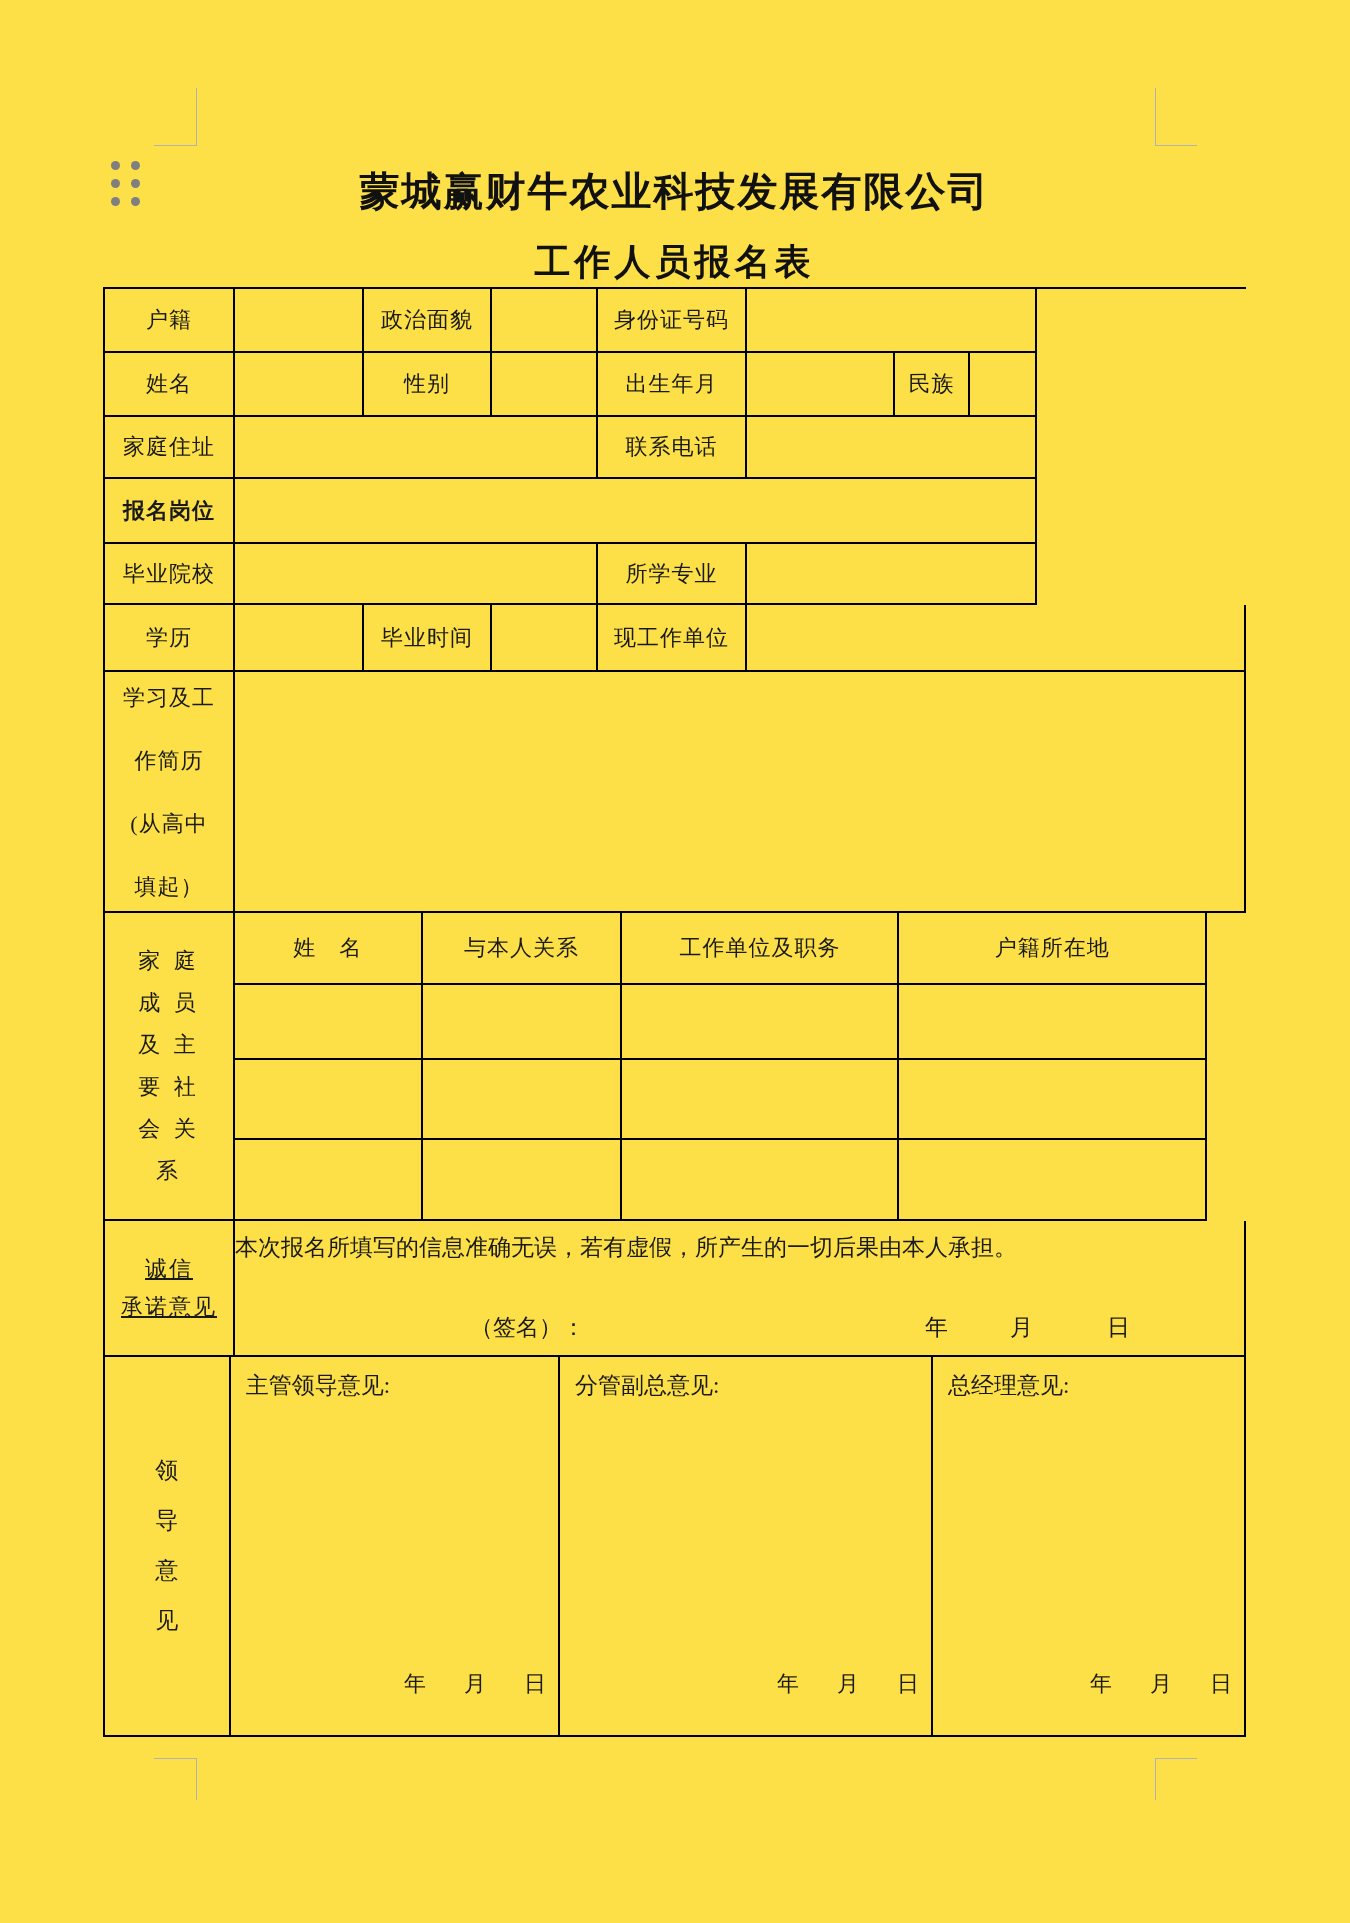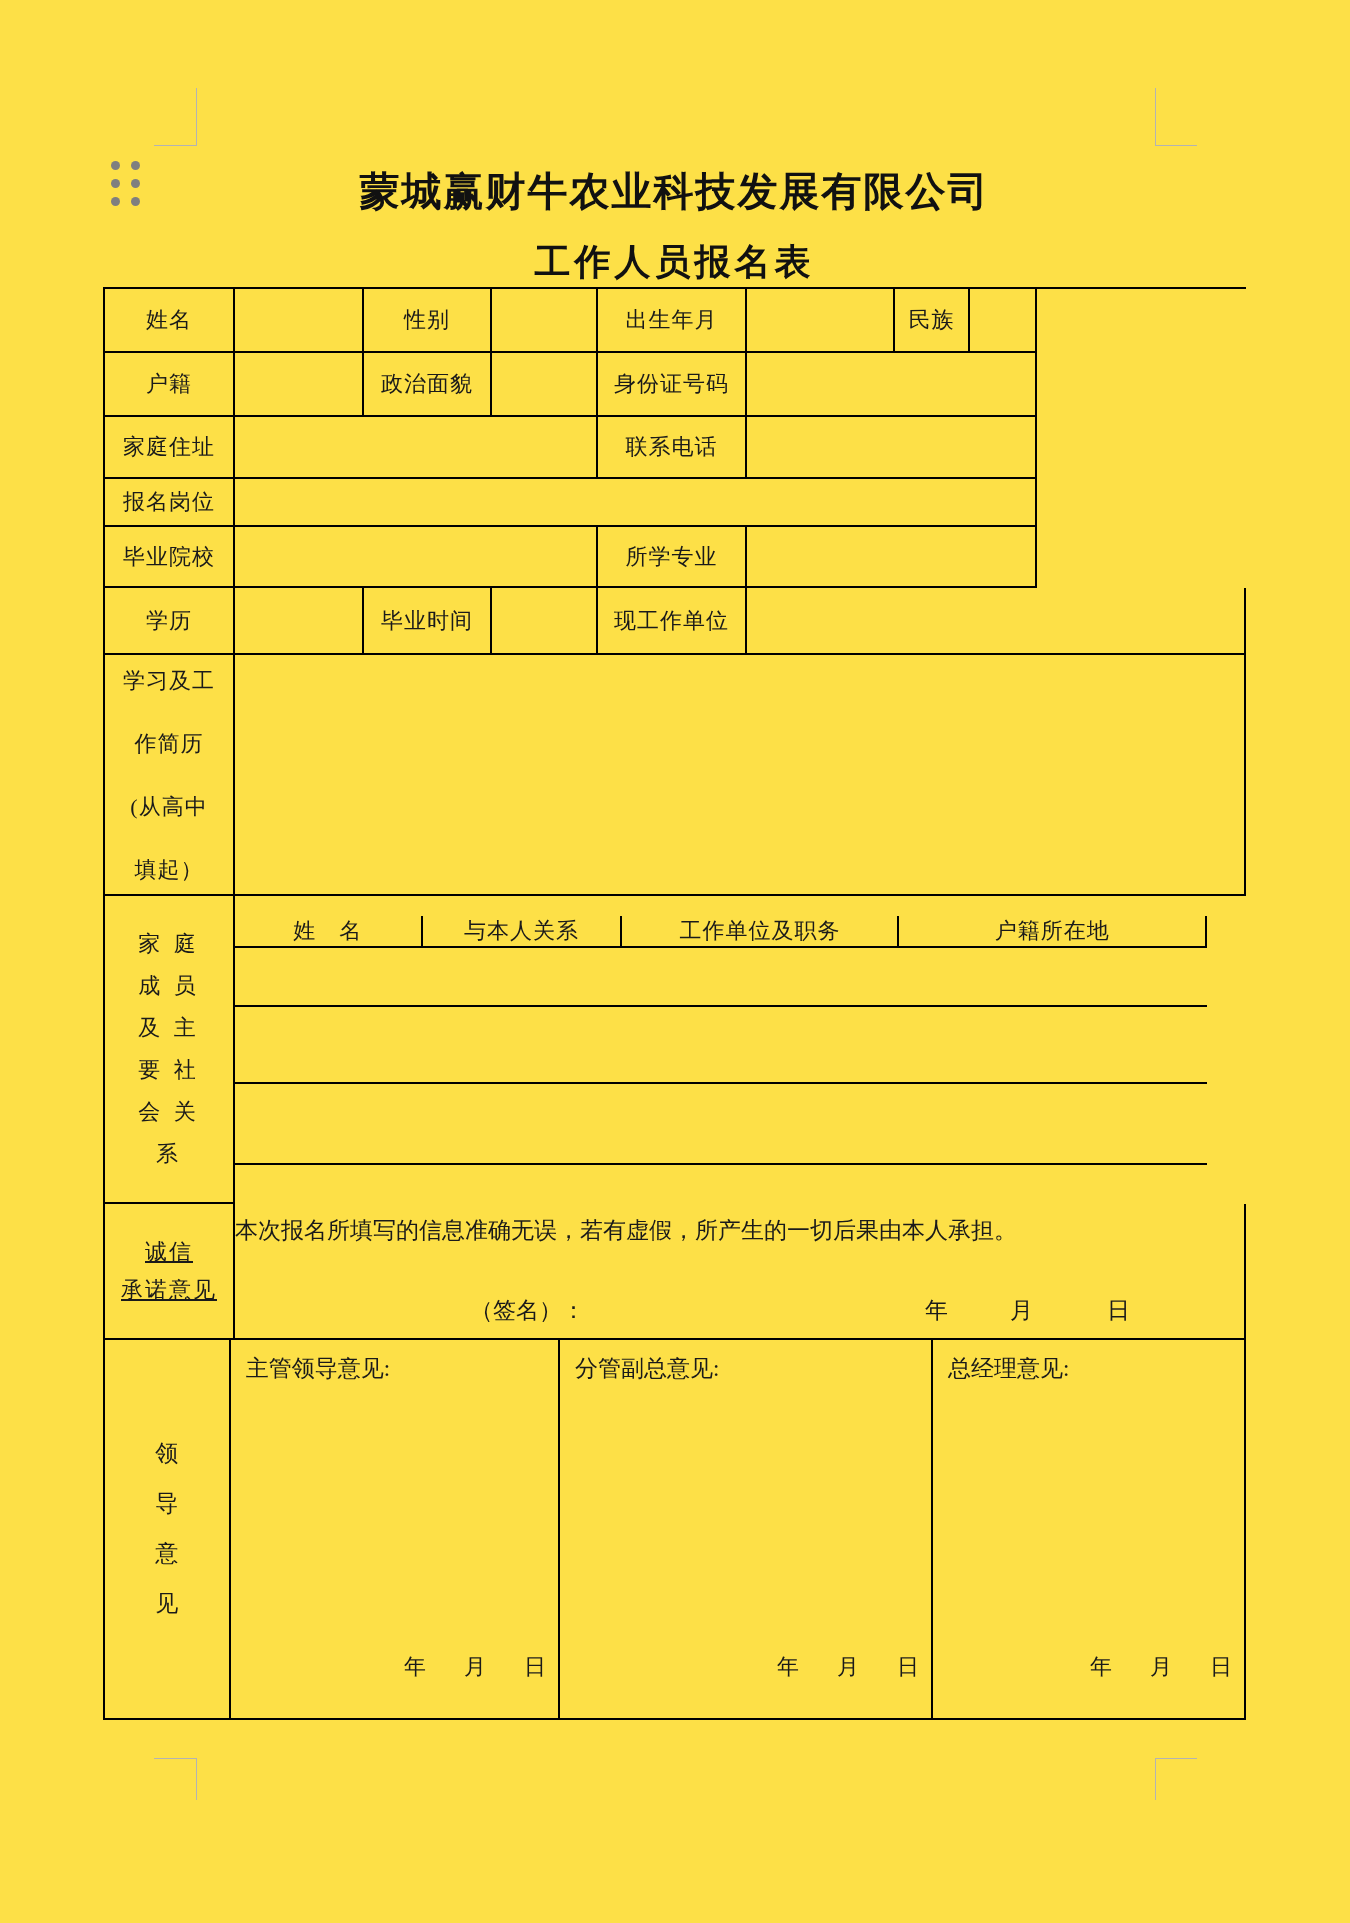--- a/index.html
+++ b/index.html
@@ -47,39 +47,39 @@
   }
   .lab{text-align:center;}
   
   .topblock{position:relative;width:1141px;}
   .topblock .row{width:932px;}
   .photo{
     position:absolute;left:932px;top:0;width:209px;height:316px;
     border-right:2px solid #000;border-bottom:2px solid #000;
     display:flex;align-items:center;justify-content:center;letter-spacing:2px;
   }
-  .h64{height:64px;} .h62{height:62px;} .h65{height:48px;} .h61{height:61px;} .h67{height:67px;}
+  .h64{height:64px;} .h62{height:62px;} .h65{height:65px;font-weight:bold;} .h61{height:61px;} .h67{height:67px;}
   .w130{width:130px;} .w129{width:129px;} .w128{width:128px;} .w106{width:106px;}
   .w149{width:149px;} .w148{width:148px;} .w75{width:75px;} .w67{width:67px;}
   .w290{width:290px;} .w363{width:363px;} .w802{width:802px;} .w499{width:499px;}
   .w1011{width:1011px;}
   
   .resume-row{height:241px;}
   .mlines{flex-direction:column;line-height:63px;font-size:22px;}
   .mlines span{display:block;text-align:left;}
   
   .family{display:flex;width:1141px;}
   .flabel{
     width:130px;height:308px;
     border-right:2px solid #000;border-bottom:2px solid #000;
     display:flex;flex-direction:column;align-items:center;justify-content:center;
     line-height:42px;font-size:22px;letter-spacing:4px;
   }
   .fgrid{width:1011px;display:flex;flex-direction:column;}
-  .frow{display:flex;width:972px;align-items:center;}
+  .frow{display:flex;width:972px;}
   .fh72{height:72px;} .fh75{height:75px;} .fh80{height:80px;} .fh81{height:81px;}
   .fw195{width:195px;} .fw208{width:208px;} .fw288{width:288px;} .fw320{width:320px;}
   
   .integrity-row{height:136px;}
   .ilabel{flex-direction:column;line-height:38px;letter-spacing:2px;}
   .ilabel span{display:block;text-align:center;text-decoration:underline;}
   .icontent{
     flex-direction:column;align-items:stretch;justify-content:space-between;
     padding:11px 0 12px 0;font-size:23px;letter-spacing:0;
   }
@@ -129,41 +129,41 @@
     <span class="dot"></span>
     <span class="dot"></span>
   </div>
 
   <div class="title">蒙城赢财牛农业科技发展有限公司</div>
   <div class="subtitle">工作人员报名表</div>
 
   <div class="tbl">
 
     <div class="topblock">
+
+      <div class="row h64">
+        <div class="c lab w130">户籍</div>
+        <div class="c w129"></div>
+        <div class="c lab w128">政治面貌</div>
+        <div class="c w106"></div>
+        <div class="c lab w149">身份证号码</div>
+        <div class="c w290"></div>
+      </div>
 
       <div class="row h64">
         <div class="c lab w130">姓名</div>
         <div class="c w129"></div>
         <div class="c lab w128">性别</div>
         <div class="c w106"></div>
         <div class="c lab w149">出生年月</div>
         <div class="c w148"></div>
         <div class="c lab w75">民族</div>
         <div class="c w67"></div>
       </div>
 
-      <div class="row h64">
-        <div class="c lab w130">户籍</div>
-        <div class="c w129"></div>
-        <div class="c lab w128">政治面貌</div>
-        <div class="c w106"></div>
-        <div class="c lab w149">身份证号码</div>
-        <div class="c w290"></div>
-      </div>
-
       <div class="row h62">
         <div class="c lab w130">家庭住址</div>
         <div class="c w363"></div>
         <div class="c lab w149">联系电话</div>
         <div class="c w290"></div>
       </div>
 
       <div class="row h65">
         <div class="c lab w130">报名岗位</div>
         <div class="c w802"></div>

